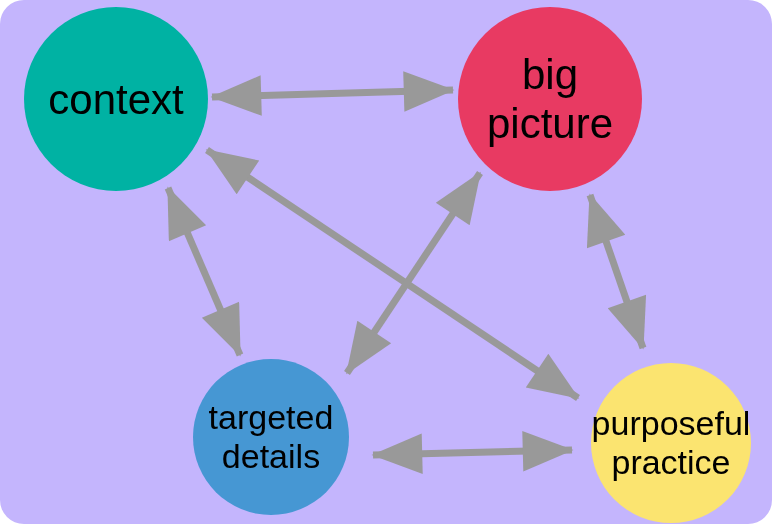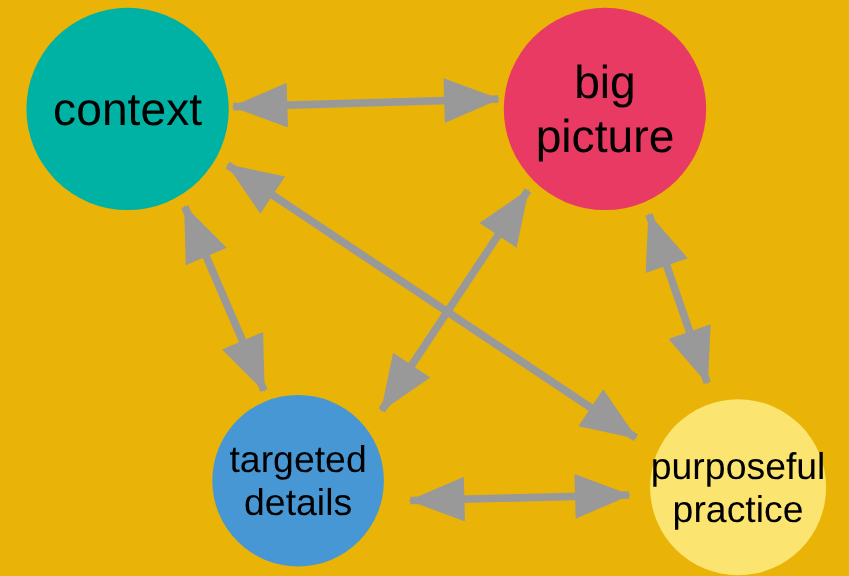--- a/index.html
+++ b/index.html
@@ -5,22 +5,23 @@
   html, body {
     margin: 0;
     padding: 0;
     background: #ffffff;
     font-family: "Liberation Sans", sans-serif;
   }
   .stage {
     position: relative;
     width: 772px;
     height: 524px;
-    background: #eab308;
+    background: #c4b5fd;
     overflow: hidden;
+    border-radius: 24px;
   }
   svg.diagram {
     display: block;
     width: 772px;
     height: 524px;
   }
   .edge-line {
     stroke: #999999;
     stroke-width: 7;
     fill: none;

